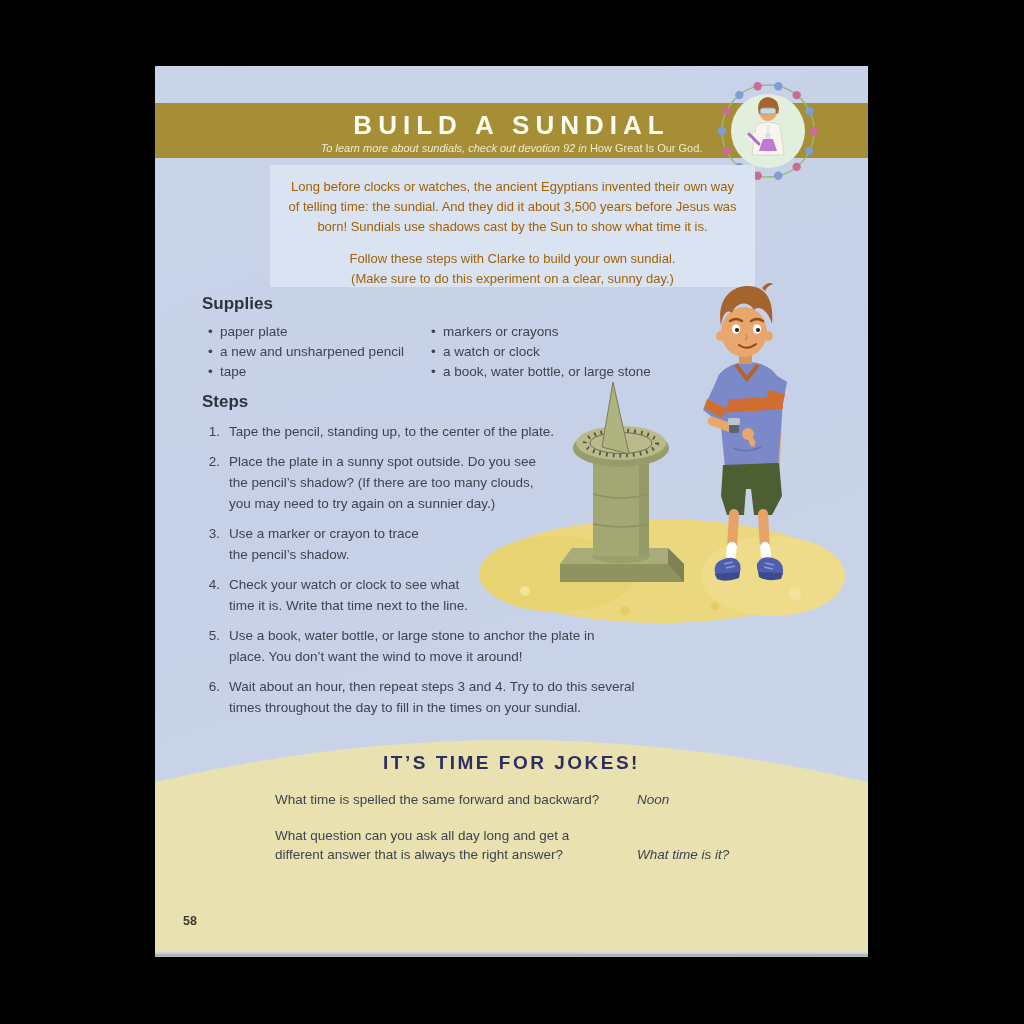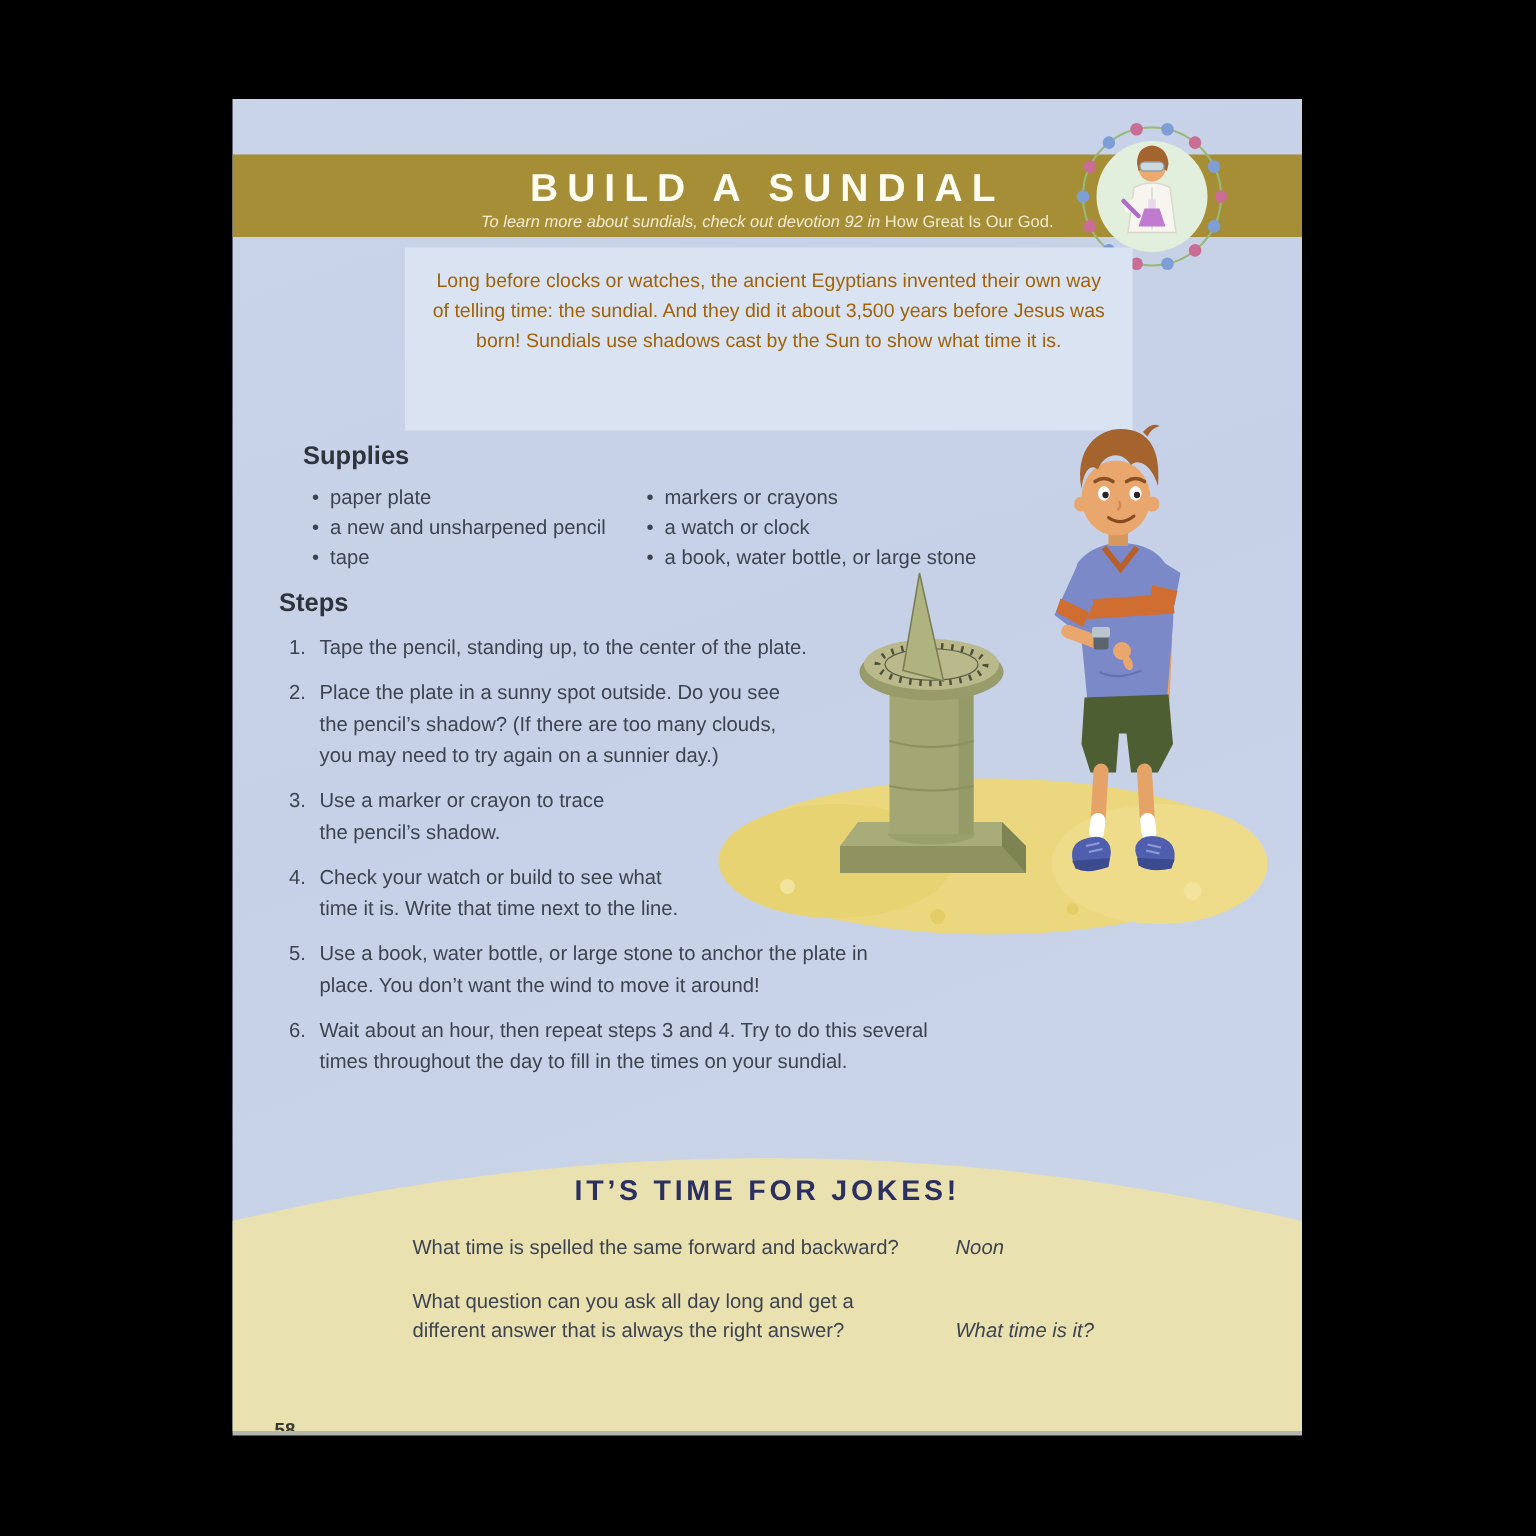--- a/index.html
+++ b/index.html
@@ -33,32 +33,32 @@
   .supplies { position:absolute; left:47px; top:228px; width:480px; color:#3d4450; }
   .sec-heading { font-size:17px; font-weight:700; color:#2e333d; }
   .bullet-cols { display:flex; margin-top:8px; }
   .bullet-col { list-style:none; }
   .bullet-col.c1 { width:223px; padding-left:18px; }
   .bullet-col.c2 { padding-left:18px; }
   .bullet-col li { font-size:13.5px; line-height:20px; position:relative; }
   .bullet-col li::before { content:"•"; position:absolute; left:-12px; color:#3d4450; }
 
   
-  .steps { position:absolute; left:31px; top:326px; width:560px; color:#3d4450; }
+  .steps { position:absolute; left:47px; top:326px; width:560px; color:#3d4450; }
   .step-list { margin-top:9px; }
   .step { display:flex; margin-bottom:9px; }
   .step-num { width:18px; text-align:right; margin-right:9px; font-size:13.5px;
     line-height:21px; }
   .step-text { font-size:13.5px; line-height:21px; white-space:pre-line; }
 
   
   .illo { position:absolute; left:320px; top:210px; width:375px; height:360px; }
 
   
-  .jokes { position:absolute; left:0; top:706px; width:713px; height:212px; }
+  .jokes { position:absolute; left:0; top:674px; width:713px; height:212px; }
   .jokes-dome { position:absolute; left:0; top:0; width:713px; height:42px; display:block; }
   .jokes-body { position:absolute; left:0; top:42px; right:0; bottom:0; background:#eae1b1; }
   .jokes-content { position:relative; z-index:2; }
   .jokes-title { margin-top:12px; text-align:center; font-size:19px; font-weight:700;
     letter-spacing:2.5px; color:#2c3060; }
   .joke-rows { margin:16px 40px 0 120px; }
   .joke-row { display:grid; grid-template-columns:362px auto; align-items:end;
     margin-bottom:17px; }
   .joke-q { font-size:13.5px; line-height:19px; color:#3d4450; white-space:pre-line; }
   .joke-a { font-size:13.5px; line-height:19px; color:#3d4450; font-style:italic; }
@@ -110,20 +110,22 @@
           <circle cx="80.7" cy="16.1" r="4.2" fill="#c96d94"></circle>
             <circle cx="93.4" cy="32.1" r="4.2" fill="#7e9ed6"></circle>
         </g>
       </svg>
     </div>
 
     <div class="intro-box">
       <p>Long before clocks or watches, the ancient Egyptians invented their own way
 of telling time: the sundial. And they did it about 3,500 years before Jesus was
 born! Sundials use shadows cast by the Sun to show what time it is.</p>
+      <p>Follow these steps with Clarke to build your own sundial.
+(Make sure to do this experiment on a clear, sunny day.)</p>
     </div>
 
     <div class="supplies">
       <div class="sec-heading">Supplies</div>
       <div class="bullet-cols">
         <ul class="bullet-col c1">
           <li>paper plate</li>
           <li>a new and unsharpened pencil</li>
           <li>tape</li>
         </ul>
@@ -231,21 +233,21 @@
 the pencil’s shadow? (If there are too many clouds,
 you may need to try again on a sunnier day.)</span>
           </div>
         <div class="step">
             <span class="step-num">3.</span>
             <span class="step-text">Use a marker or crayon to trace
 the pencil’s shadow.</span>
           </div>
         <div class="step">
             <span class="step-num">4.</span>
-            <span class="step-text">Check your watch or build to see what
+            <span class="step-text">Check your watch or clock to see what
 time it is. Write that time next to the line.</span>
           </div>
         <div class="step">
             <span class="step-num">5.</span>
             <span class="step-text">Use a book, water bottle, or large stone to anchor the plate in
 place. You don’t want the wind to move it around!</span>
           </div>
         <div class="step">
             <span class="step-num">6.</span>
             <span class="step-text">Wait about an hour, then repeat steps 3 and 4. Try to do this several

